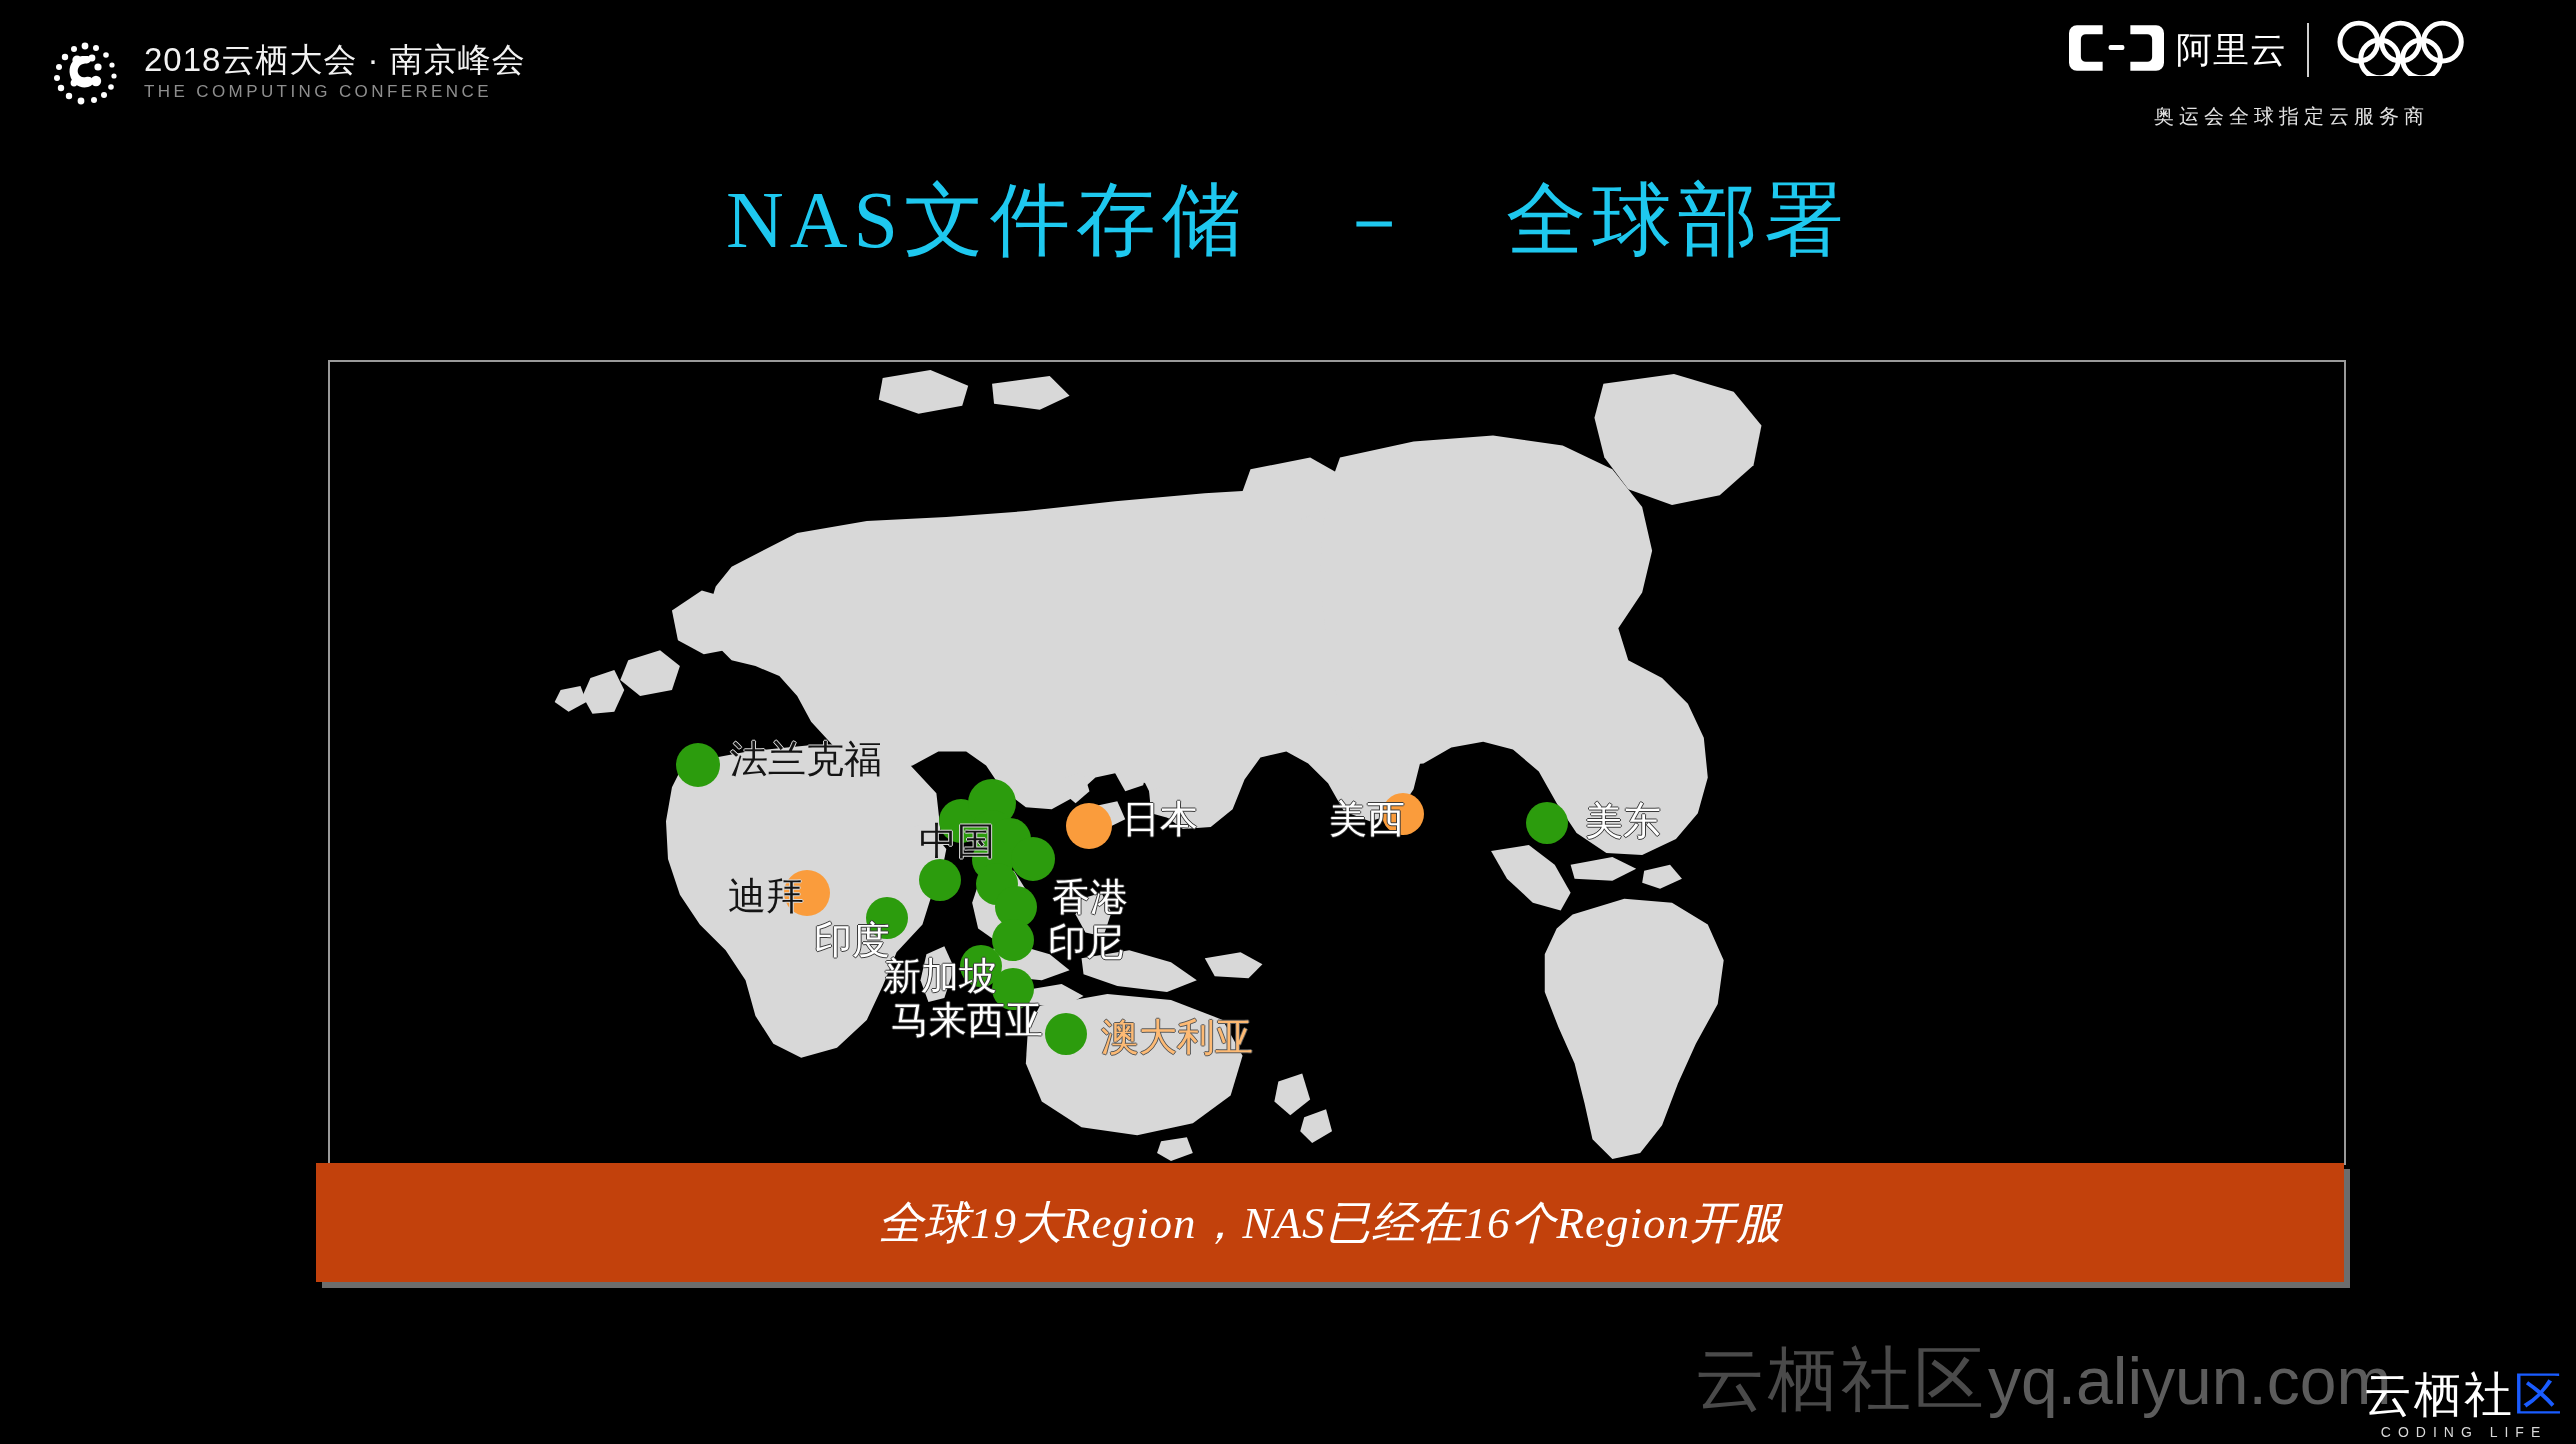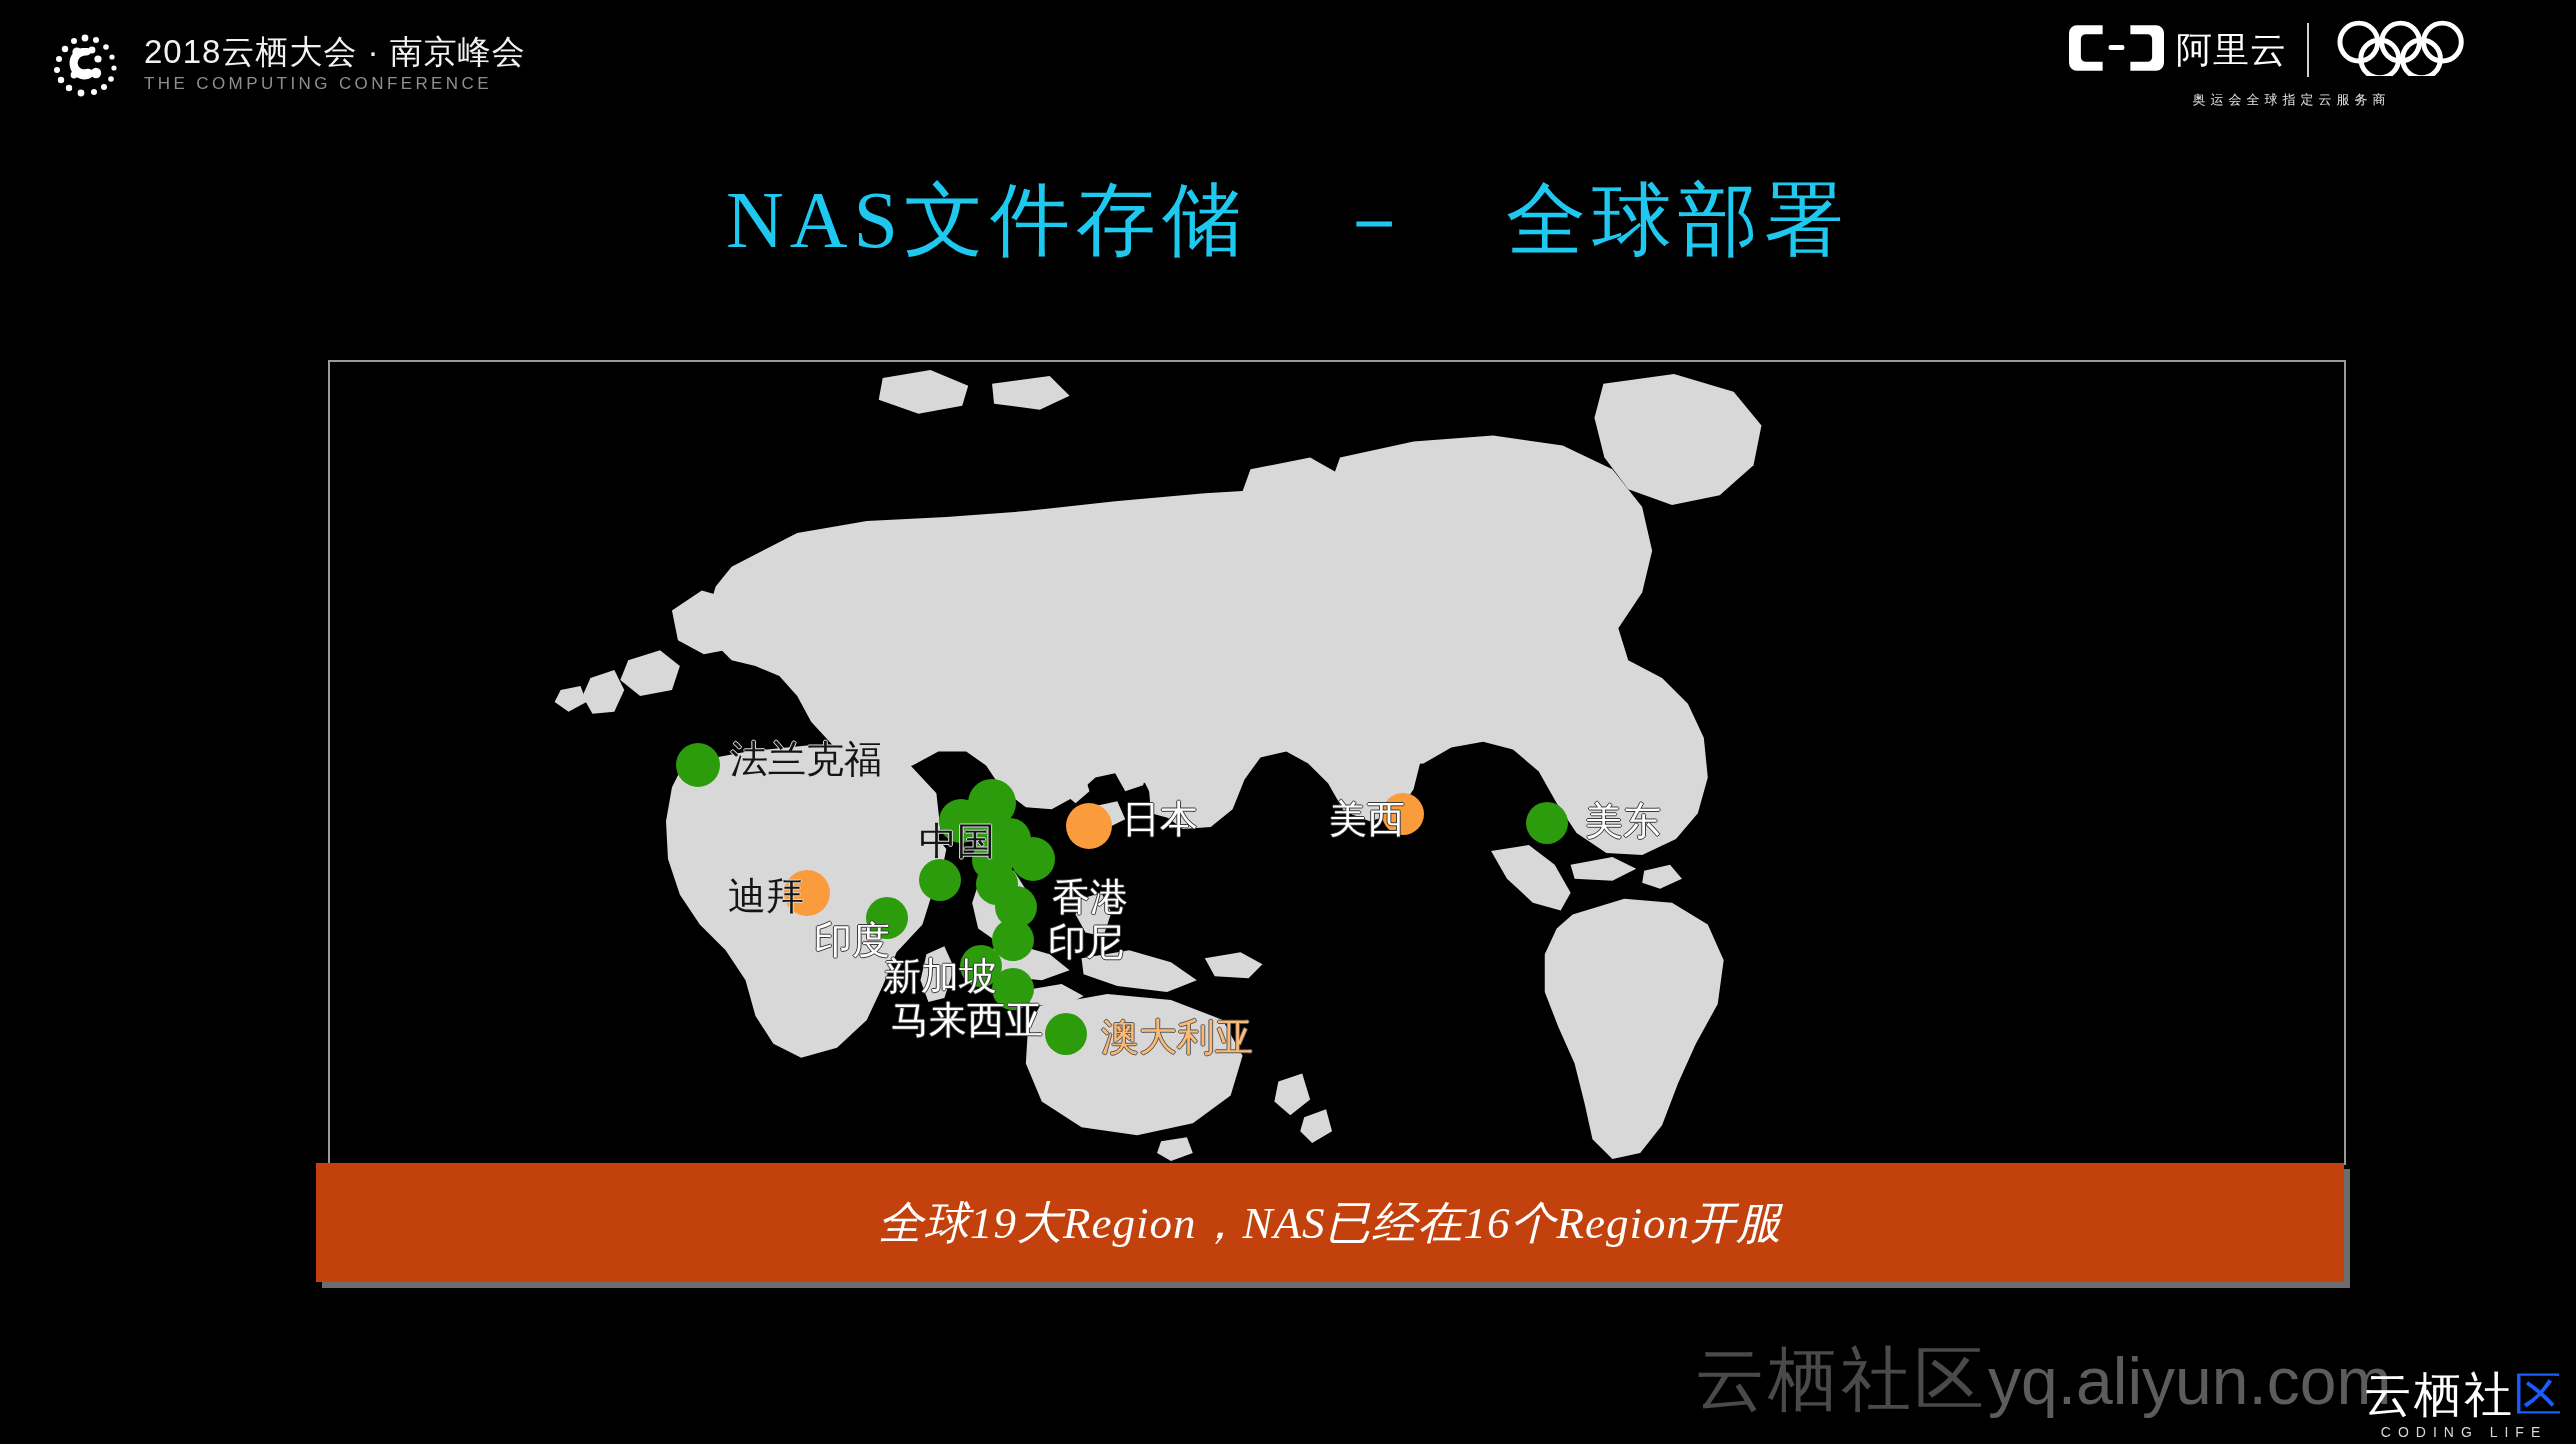--- a/index.html
+++ b/index.html
@@ -5,33 +5,33 @@
   html,body{margin:0;padding:0;background:#000;}
   body{
     width:2576px;height:1445px;position:relative;overflow:hidden;
     font-family:"Liberation Sans","DejaVu Sans",sans-serif;
     background:#000;color:#fff;
   }
 
   
   #header-bar{position:absolute;left:0;top:0;width:2576px;height:139px;}
 
-  #conf-logo{position:absolute;left:48px;top:28px;display:flex;align-items:center;gap:22px;}
+  #conf-logo{position:absolute;left:48px;top:36px;display:flex;align-items:center;gap:22px;}
   #conf-mark{width:74px;height:74px;position:relative;flex:0 0 auto;}
   #conf-mark svg{display:block;}
   #conf-text{display:flex;flex-direction:column;justify-content:center;}
   #conf-title-cn{font-size:33px;letter-spacing:1px;color:#f2f2f2;line-height:1.15;white-space:nowrap;}
   #conf-title-en{font-size:17px;letter-spacing:3.4px;color:#8e8e8e;line-height:1.5;white-space:nowrap;}
 
   #brand-logo{position:absolute;right:62px;top:22px;text-align:center;}
   #brand-row{display:flex;align-items:center;gap:20px;height:56px;}
   #brand-aliyun{display:flex;align-items:center;gap:12px;}
   #brand-cn{font-size:36px;color:#fff;letter-spacing:1px;line-height:1;white-space:nowrap;}
   #brand-sep{width:2px;height:54px;background:#cfcfcf;}
-  #brand-tagline{margin-top:13px;font-size:13px;letter-spacing:5px;color:#e3e3e3;white-space:nowrap;}
+  #brand-tagline{margin-top:25px;font-size:20px;letter-spacing:5px;color:#e3e3e3;white-space:nowrap;}
 
   
   #slide-title{
     position:absolute;left:0;top:167px;width:2576px;text-align:center;
     font-family:"Liberation Serif","DejaVu Serif",serif;
     font-size:80px;color:#1ec8ef;letter-spacing:6px;white-space:nowrap;
   }
 
   
   #map-panel{

